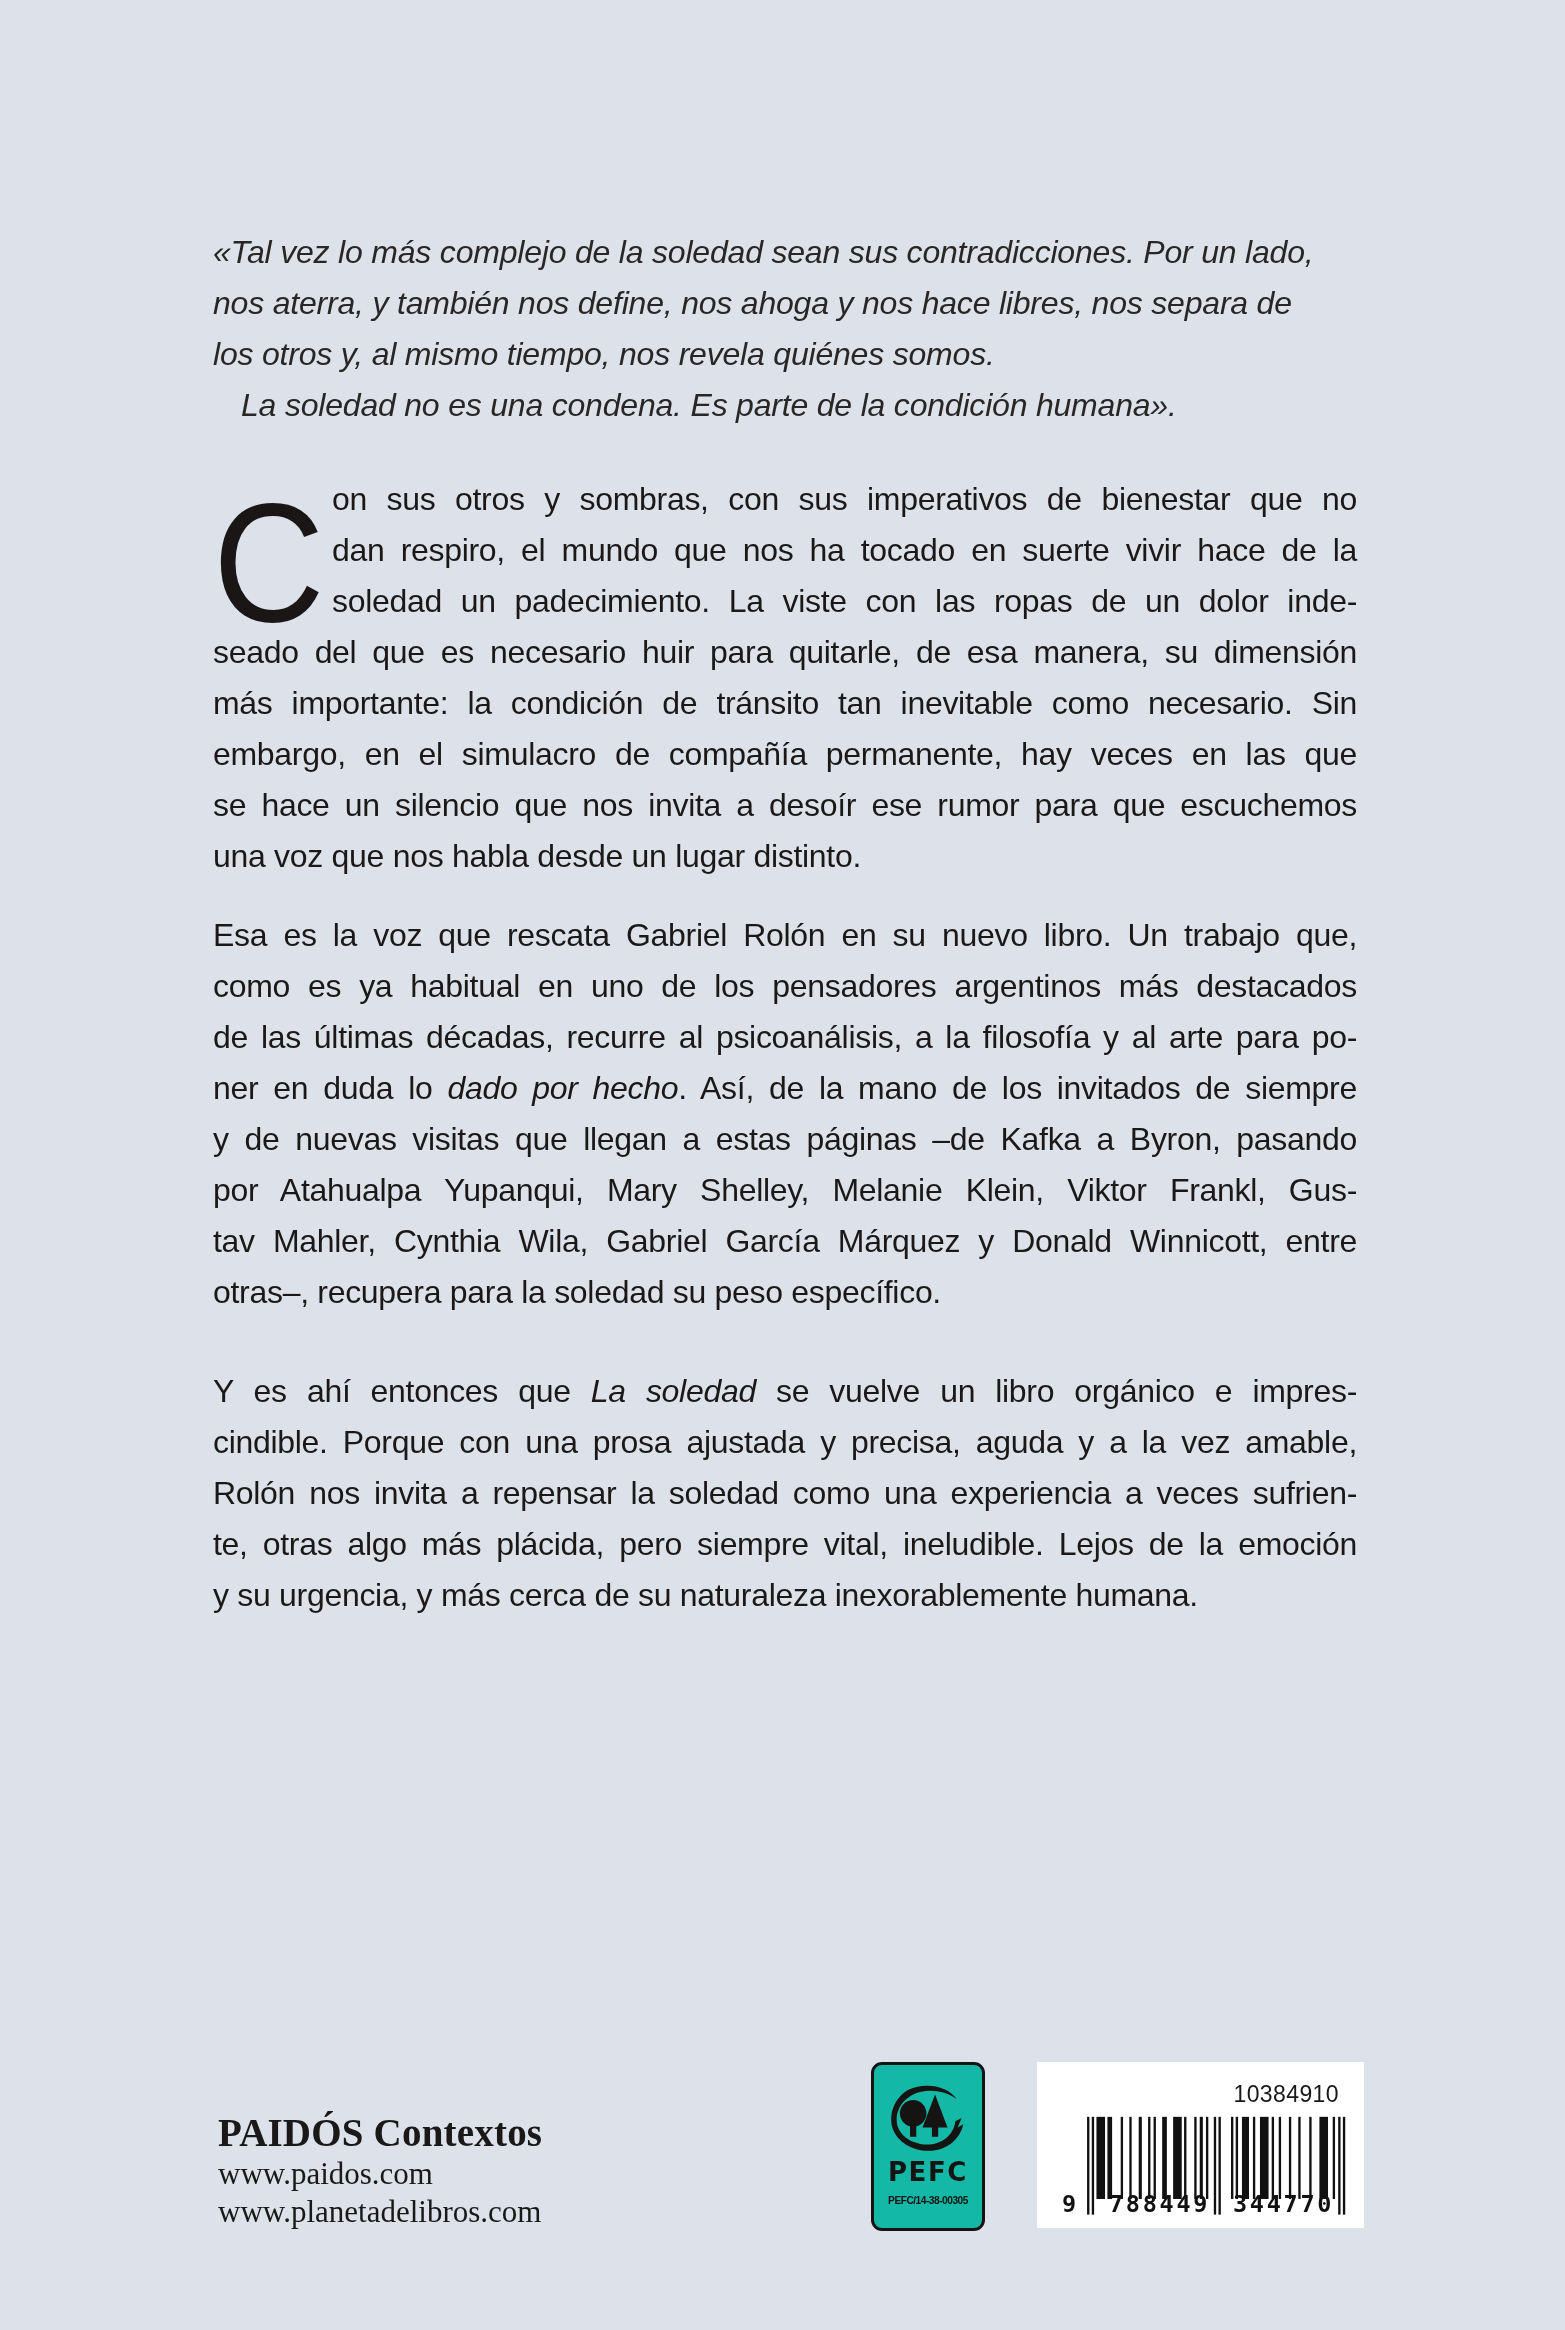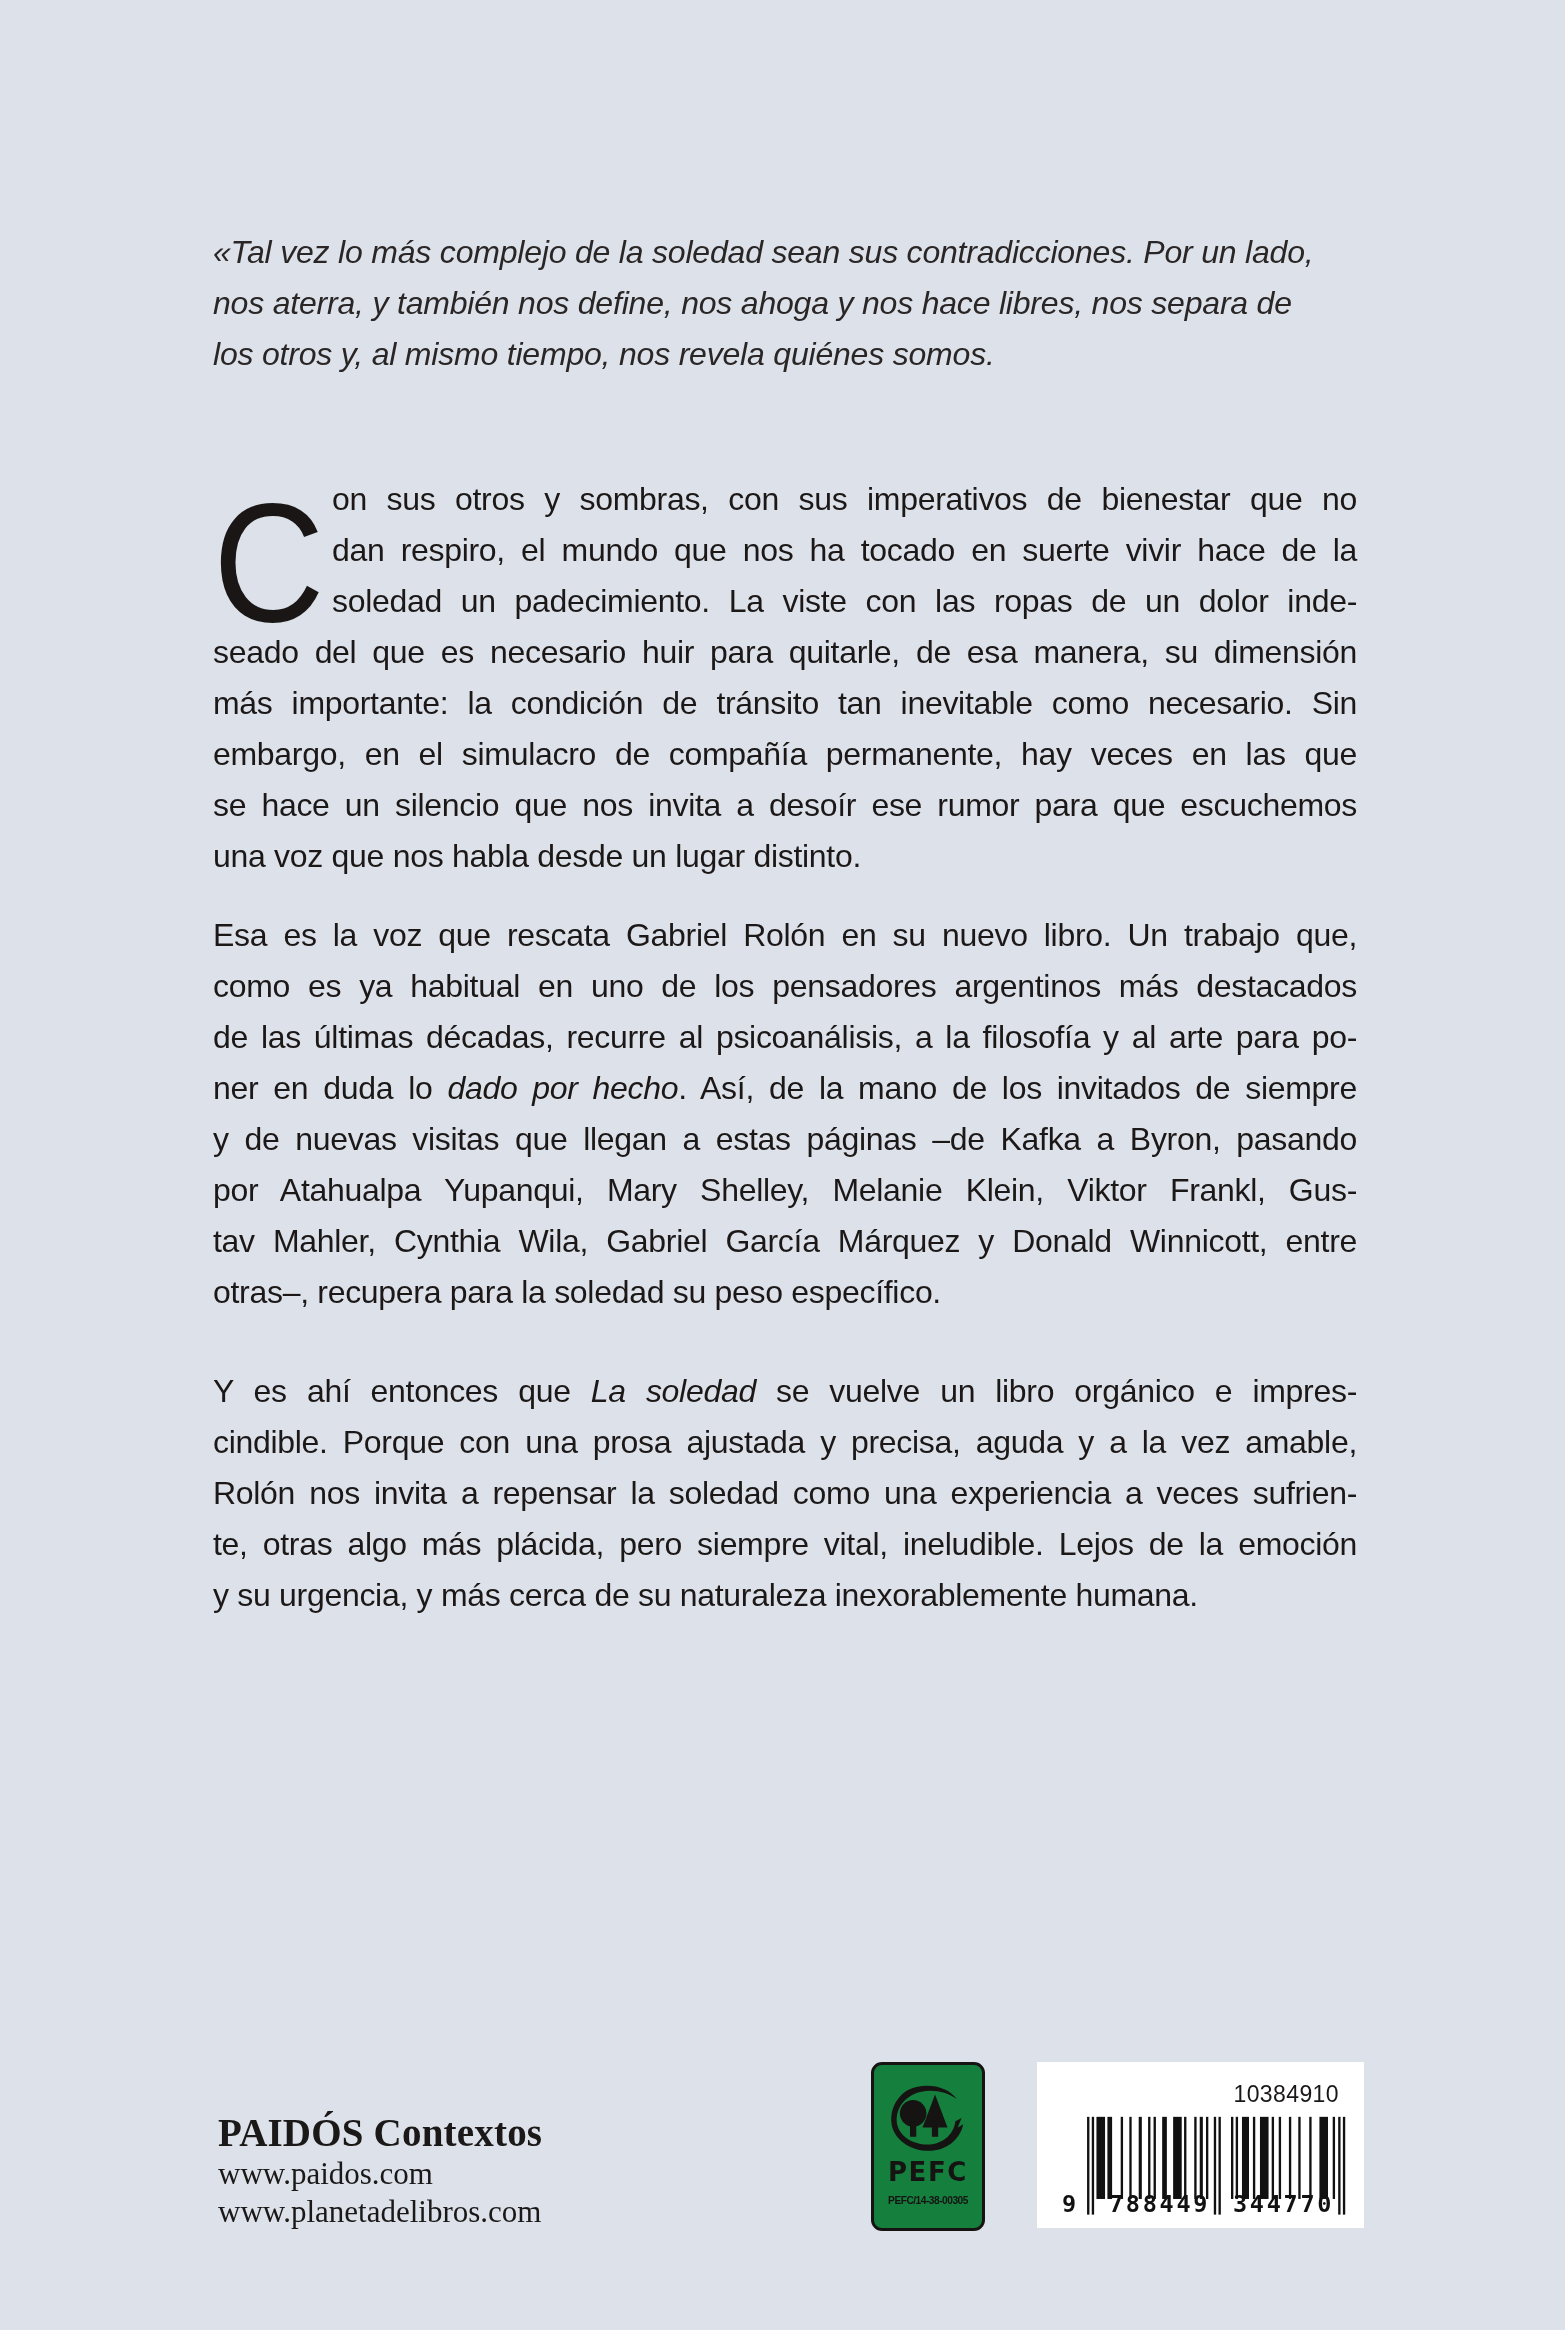--- a/index.html
+++ b/index.html
@@ -42,21 +42,21 @@
   }
   .p1 .l-ind { padding-left:119px; }
   em { font-style:italic; }
 
   .publisher { position:absolute; left:218px; top:2110px; font-family:"Liberation Serif", serif; color:#1b1818; }
   .publisher .brand { font-size:39px; font-weight:bold; line-height:45px; letter-spacing:0.2px; }
   .publisher .url { font-size:31px; line-height:38px; }
 
   .pefc {
     position:absolute; left:871px; top:2062px; width:108px; height:163px;
-    border:3.9px solid #161313; border-radius:11px; background:#15803d;
+    border:3.9px solid #161313; border-radius:11px; background:#14b8a6;
   }
   .pefc svg { position:absolute; left:11px; top:17px; }
   .pefc .pefc-word { position:absolute; left:0; right:0; top:92px; text-align:center; font-family:"DejaVu Sans", sans-serif; font-weight:bold; font-size:26px; letter-spacing:1.6px; color:#161313; }
   .pefc .pefc-code { position:absolute; left:0; right:0; top:130px; text-align:center; font-family:"Liberation Sans", sans-serif; font-size:10.2px; font-weight:bold; letter-spacing:-0.5px; color:#161313; }
 
   .barcode-box {
     position:absolute; left:1029px; top:2062px; width:327px; height:166px; background:#ffffff;margin-left:8px;
   }
   .barcode-box .code-top {
     position:absolute; right:25px; top:19px; font-family:"Liberation Sans", sans-serif; font-size:23px; color:#1a1717; letter-spacing:0.4px;
@@ -64,20 +64,21 @@
   .barcode-box svg { position:absolute; left:0; top:0; }
   .bd { position:absolute; top:128px; font-family:"DejaVu Sans Mono", monospace; font-weight:bold; font-size:23.5px; color:#111; }
 </style>
 </head>
 <body>
 
 <div class="col quote">
   <span class="qline">«Tal vez lo más complejo de la soledad sean sus contradicciones. Por un lado,</span>
   <span class="qline">nos aterra, y también nos define, nos ahoga y nos hace libres, nos separa de</span>
   <span class="qline">los otros y, al mismo tiempo, nos revela quiénes somos.</span>
+  <span class="qline indent">La soledad no es una condena. Es parte de la condición humana».</span>
 </div>
 
 <div class="dropcap">C</div>
 
 <div class="col body-p p1">
   <span class="line l-ind">on sus otros y sombras, con sus imperativos de bienestar que no</span>
   <span class="line l-ind">dan respiro, el mundo que nos ha tocado en suerte vivir hace de la</span>
   <span class="line l-ind">soledad un padecimiento. La viste con las ropas de un dolor inde-</span>
   <span class="line">seado del que es necesario huir para quitarle, de esa manera, su dimensión</span>
   <span class="line">más importante: la condición de tránsito tan inevitable como necesario. Sin</span>

